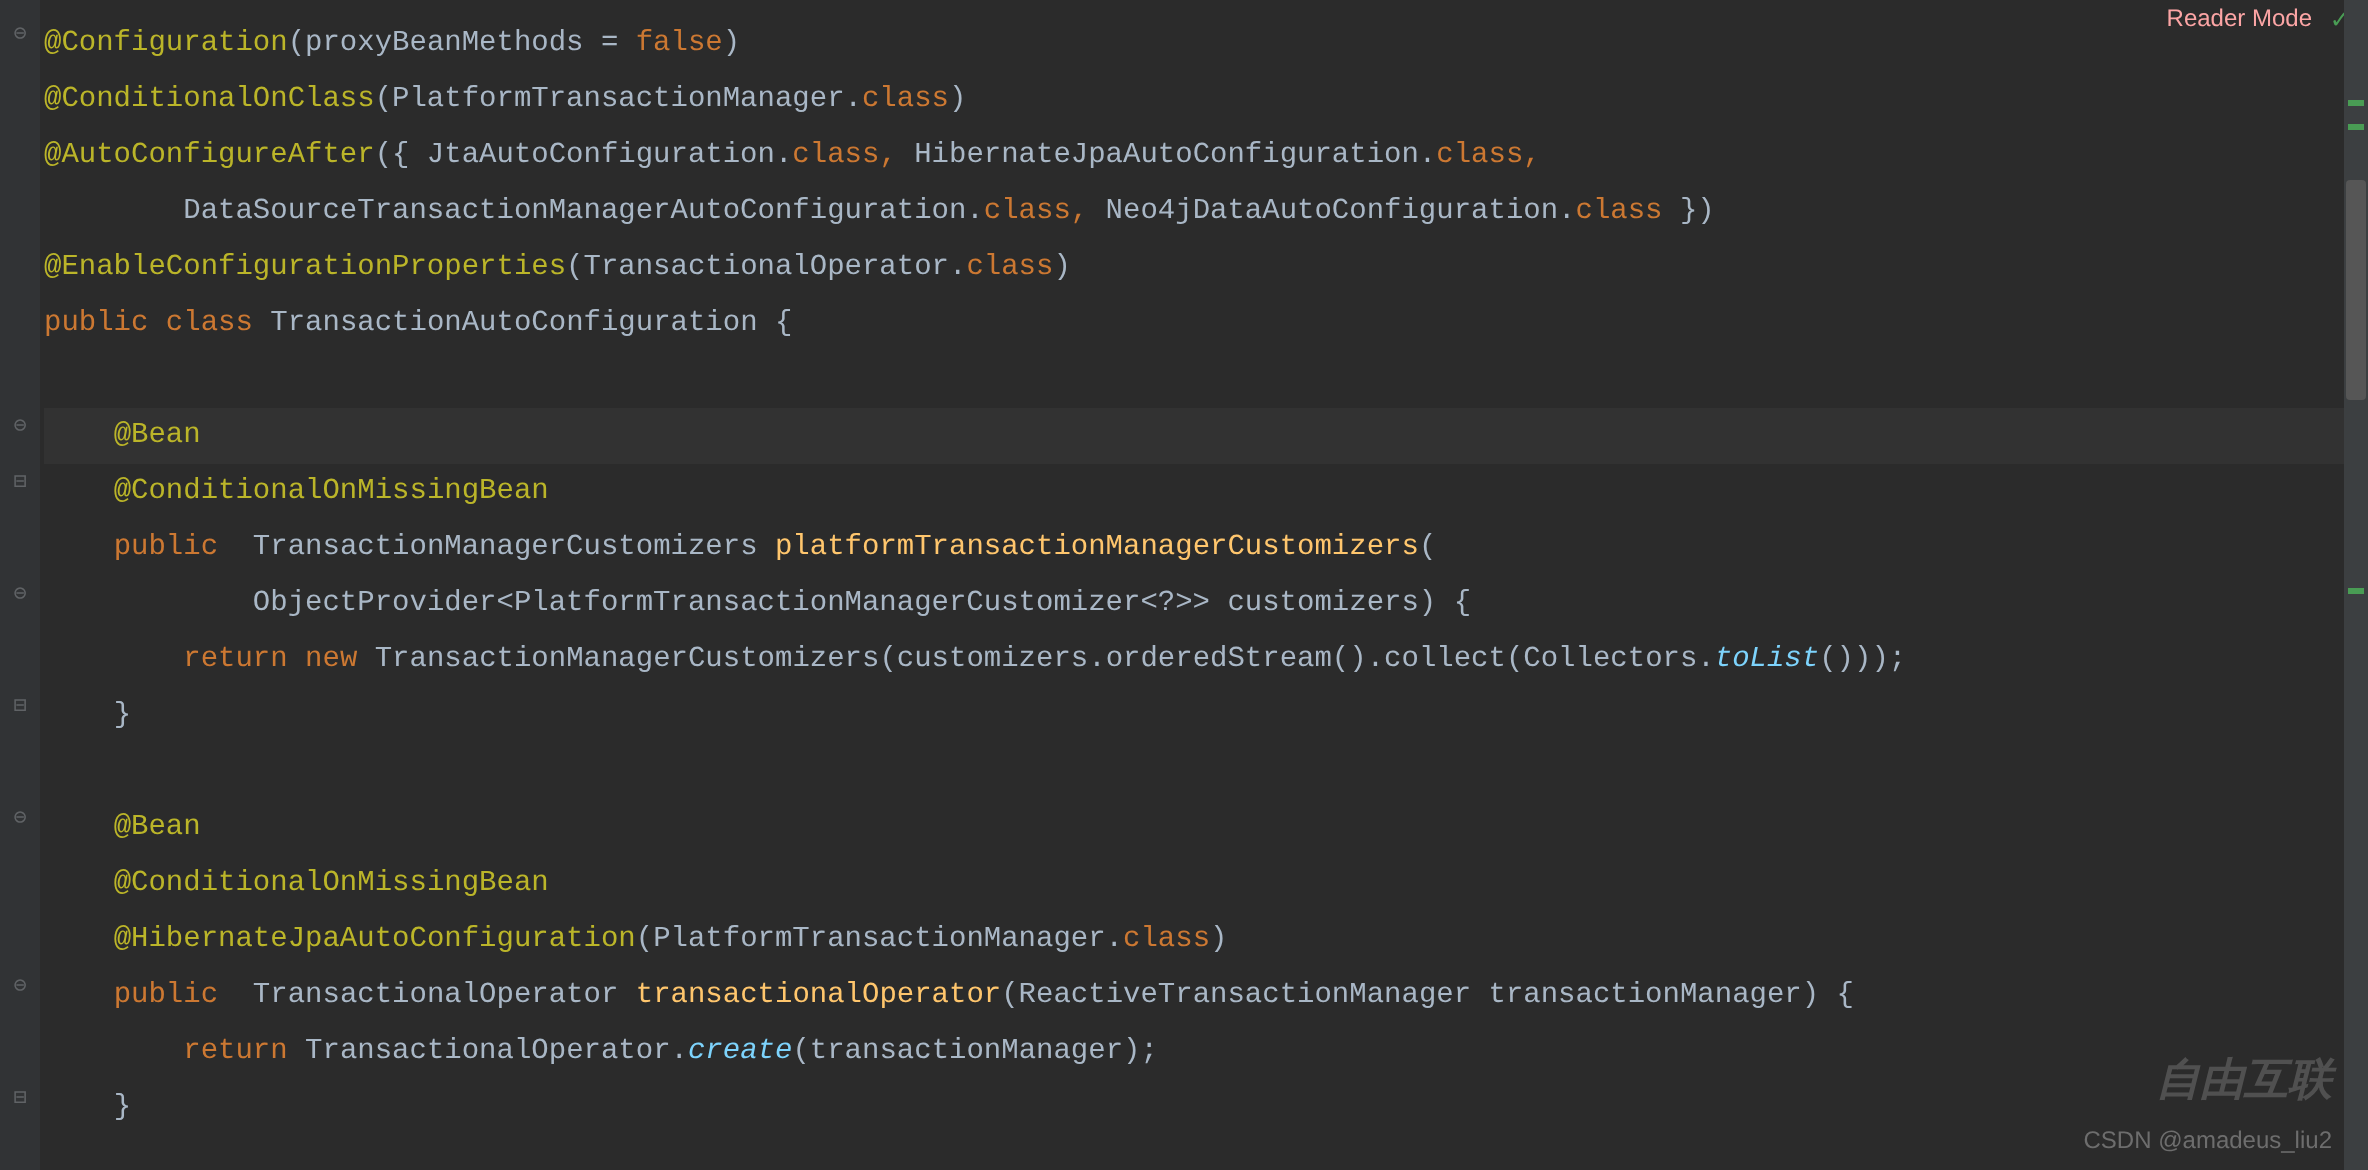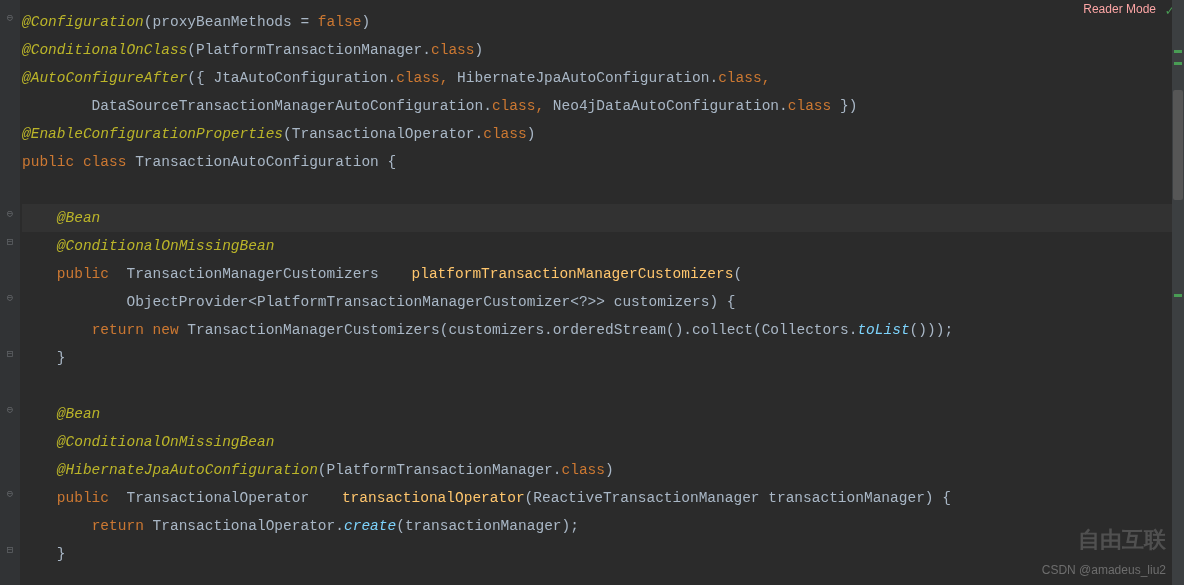--- a/index.html
+++ b/index.html
@@ -41,23 +41,23 @@
 }
 .line {
   height: 28px;
   line-height: 28px;
   white-space: pre;
   color: #a9b7c6;
 }
 .line.highlight {
   background: #323232;
 }
-.annotation { color: #bbb529; font-style: italic; }
+.annotation { color: #bbb529; }
 .keyword { color: #cc7832; }
-.method-decl { color: #ffc66d; margin-left: 24px; }
+.method-decl { color: #ffc66d; }
 .static-call { color: #7dd3fc; font-style: italic; }
 .paren { color: #a9b7c6; }
 .reader-mode {
   position: absolute;
   top: 2px;
   right: 28px;
   color: #fca5a5;
   font-size: 12px;
   font-family: -apple-system, sans-serif;
 }
@@ -94,20 +94,21 @@
 }
 .watermark {
   position: absolute;
   right: 18px;
   bottom: 30px;
   color: #888;
   font-size: 22px;
   font-family: sans-serif;
   opacity: 0.4;
   font-weight: bold;
+  font-style: italic;
 }
 .watermark2 {
   position: absolute;
   right: 18px;
   bottom: 8px;
   color: #999;
   font-size: 12px;
   font-family: sans-serif;
   opacity: 0.6;
   text-align: center;

